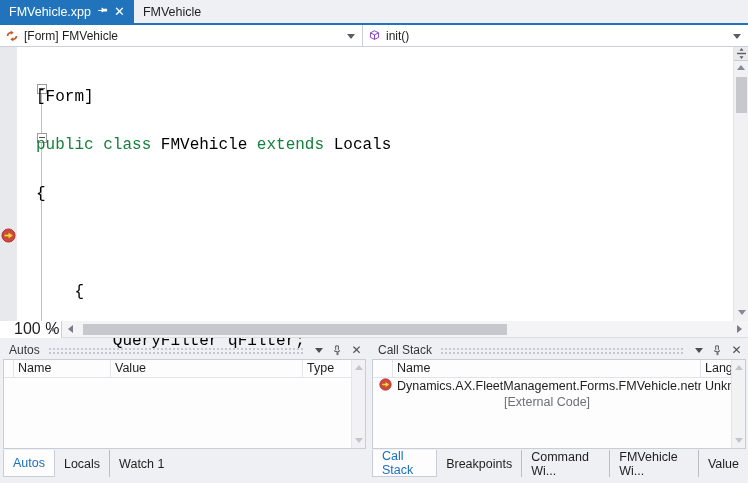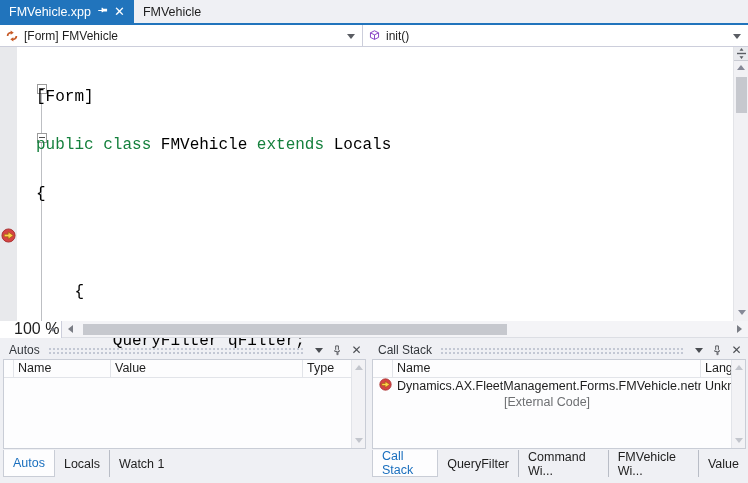--- a/index.html
+++ b/index.html
@@ -267,21 +267,21 @@
       </div>
     <div class="btab">
         <span>Watch 1</span>
       </div>
   </div>
   <div class="btabs right">
     <div class="btab active">
         <span>Call Stack</span>
       </div>
     <div class="btab">
-        <span>QueryFilter</span>
+        <span>Breakpoints</span>
       </div>
     <div class="btab">
         <span>Command Wi...</span>
       </div>
     <div class="btab">
         <span>FMVehicle Wi...</span>
       </div>
     <div class="btab">
         <span>Value</span>
       </div>

